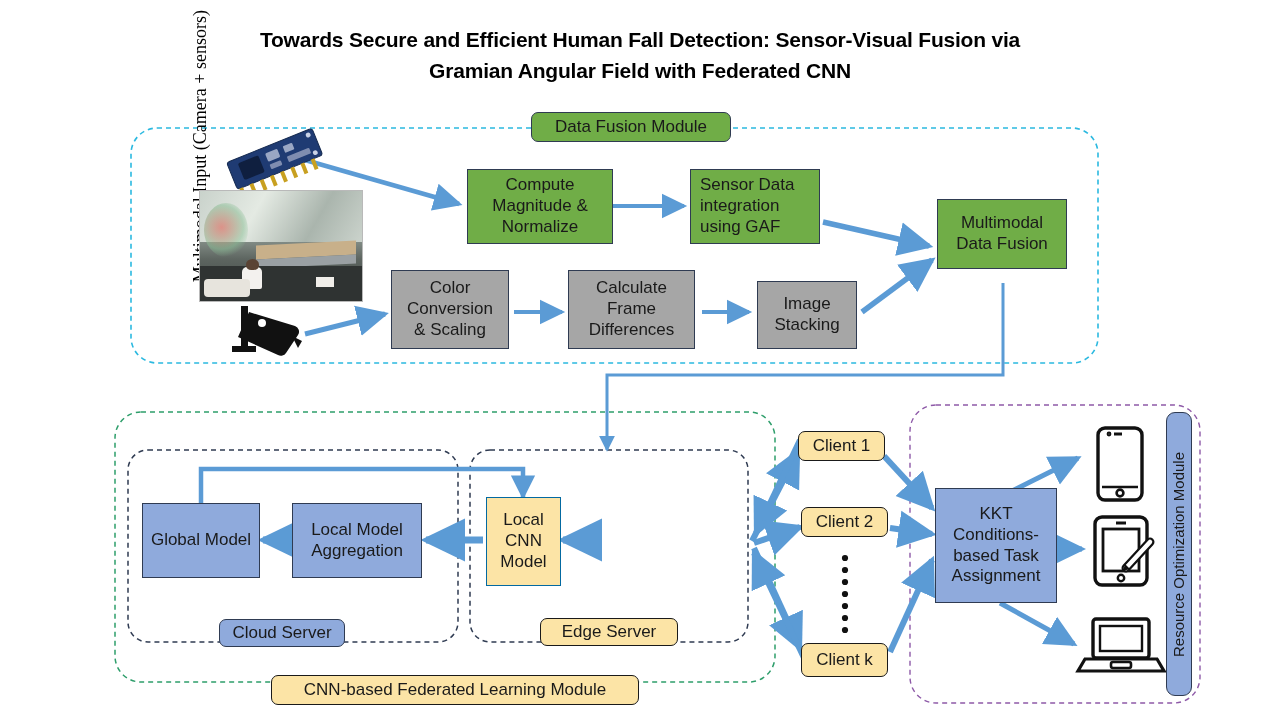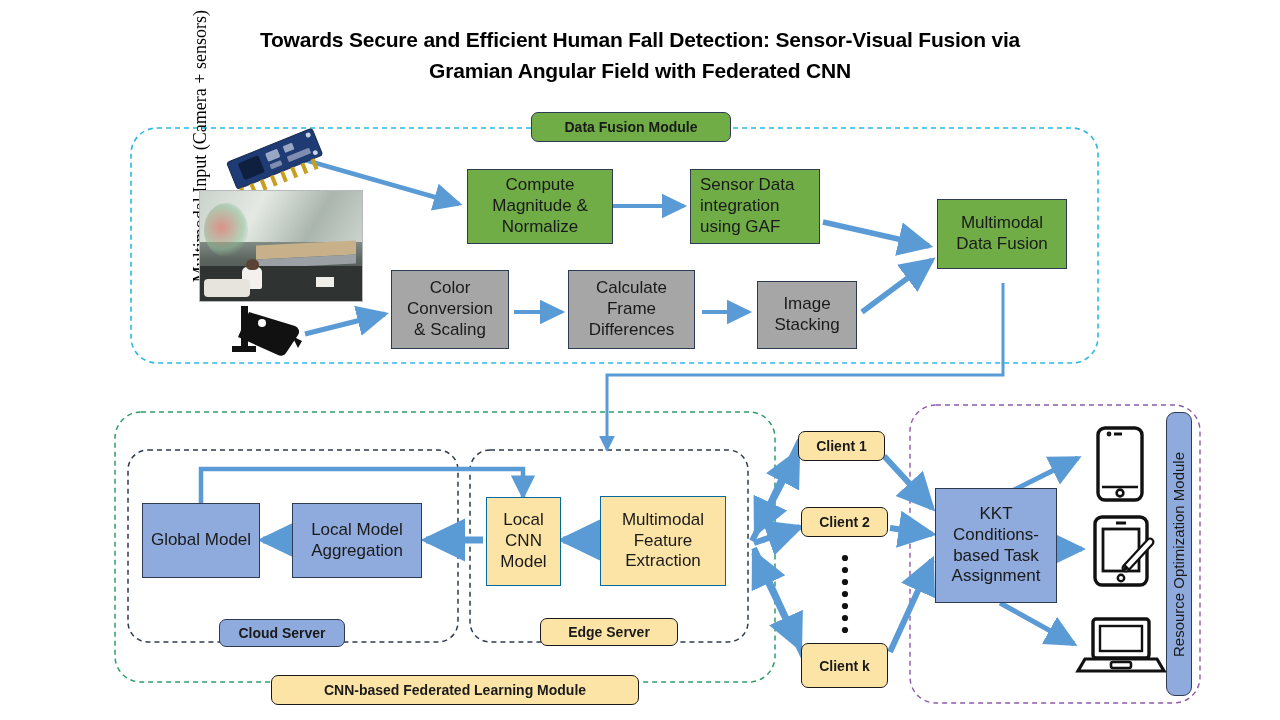--- a/index.html
+++ b/index.html
@@ -27,23 +27,22 @@
   }
   .green{background:#70AD47;}
   .gray{background:#A6A6A6;}
   .blueb{background:#8FAADC;}
   .yellowb{background:#FCE4A6;border:1px solid #0369a1;}
 
   
   .pill{
     position:absolute;box-sizing:border-box;display:flex;
     align-items:center;justify-content:center;text-align:center;
-    border-radius:7px;font-size:14px;color:#1a1a1a;
+    border-radius:7px;font-size:17px;color:#1a1a1a;
     border:1px solid #2f3b52;
-    font-weight:bold;
   }
   .pill.green{background:#70AD47;}
   .pill.blue{background:#8FAADC;}
   .pill.yellow{background:#FCE4A6;border-color:#1a1a1a;}
 
   
   .vlabel{
     position:absolute;box-sizing:border-box;
     display:flex;align-items:center;justify-content:center;
     font-size:15px;color:#1a1a1a;white-space:nowrap;
@@ -227,41 +226,38 @@
   <div class="box blueb" style="left:142px;top:503px;width:118px;height:75px;">
     <span>Global Model</span>
   </div>
   <div class="box blueb" style="left:292px;top:503px;width:130px;height:75px;">
     <span>Local Model Aggregation</span>
   </div>
 
   <div class="box yellowb" style="left:486px;top:497px;width:75px;height:89px;">
     <span>Local CNN Model</span>
   </div>
-  <div class="box yellowb" style="left:600px;top:496px;width:126px;height:90px;">
-    <span>Multimodal Feature Extraction</span>
-  </div>
 
   <div class="pill blue" style="left:219px;top:619px;width:126px;height:28px;">
     <span>Cloud Server</span>
   </div>
   <div class="pill yellow" style="left:540px;top:618px;width:138px;height:28px;">
     <span>Edge Server</span>
   </div>
   <div class="pill yellow" style="left:271px;top:675px;width:368px;height:30px;">
     <span>CNN-based Federated Learning Module</span>
   </div>
 
   <div class="pill yellow" style="left:798px;top:431px;width:87px;height:30px;">
     <span>Client 1</span>
   </div>
   <div class="pill yellow" style="left:801px;top:507px;width:87px;height:30px;align-items:center;">
     <span>Client 2</span>
   </div>
-  <div class="pill yellow" style="left:801px;top:643px;width:87px;height:45px;">
+  <div class="pill yellow" style="left:801px;top:643px;width:87px;height:34px;">
     <span>Client k</span>
   </div>
 
   <div class="box blueb" style="left:935px;top:488px;width:122px;height:115px;">
     <span>KKT Conditions-based Task Assignment</span>
   </div>
 
   <div class="vlabel" style="left:1166px;top:412px;width:26px;height:284px;background:#8FAADC;border:1px solid #2f3b52;border-radius:9px;">
     <span>Resource Optimization Module</span>
   </div>

